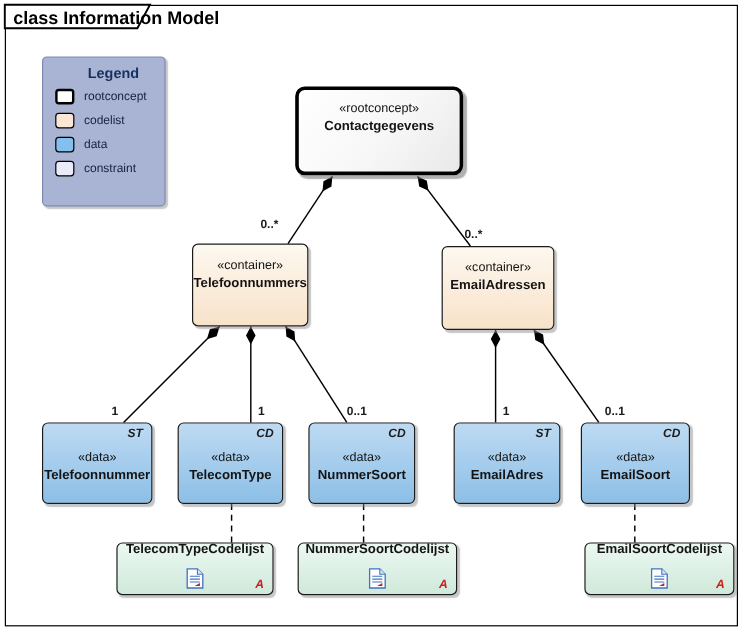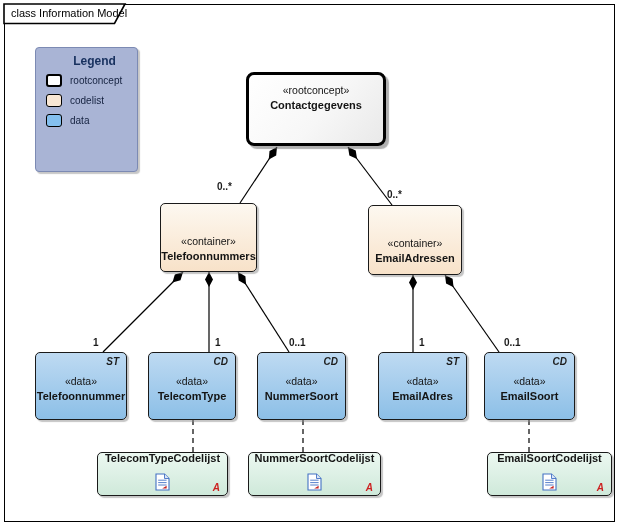--- a/index.html
+++ b/index.html
@@ -8,21 +8,21 @@
     font-family:"Liberation Sans",sans-serif;overflow:hidden;
     -webkit-font-smoothing:antialiased;
   }
   .frame-border{
     position:absolute;left:4px;top:4px;width:611px;height:518px;
     border:1.6px solid #000;box-sizing:border-box;background:transparent;
   }
   .tab-shape{position:absolute;left:0;top:0;z-index:3;}
   .tab-label{
     position:absolute;left:11px;top:7px;z-index:4;
-    font-size:11px;font-weight:normal;color:#000;white-space:nowrap;
+    font-size:15px;font-weight:bold;color:#000;white-space:nowrap;
   }
   #edge-layer{position:absolute;left:0;top:0;z-index:1;}
 
   
   .legend{
     position:absolute;left:35px;top:47px;width:103px;height:125px;z-index:2;
     background:#a9b4d5;border:1px solid #7c8ab3;border-radius:4px;
     box-shadow:2px 2px 1px rgba(130,130,130,.45);box-sizing:border-box;
   }
   .legend-title{text-align:center;margin-top:6px;font-size:12px;font-weight:bold;color:#17305e;padding-left:16px;}
@@ -39,21 +39,21 @@
   }
   .stereotype{font-size:10.5px;line-height:15px;}
   .node-name{font-size:11px;font-weight:bold;line-height:15px;}
 
   .root-node{
     left:246px;top:72px;width:140px;height:74px;
     border:3.2px solid #000;border-radius:8px;
     background:linear-gradient(130deg,#ffffff 0%,#f7f7f7 55%,#e9e9e9 100%);
     box-shadow:3px 3px 1px rgba(110,110,110,.55);padding-top:8px;
   }
-  .container-node{background:linear-gradient(#fdf8f0 0%,#f8e2c9 100%);padding-top:30px;}
+  .container-node{background:linear-gradient(#fdf8f0 0%,#f8e2c9 100%);padding-top:10px;}
   .c0{left:160px;top:203px;width:97px;height:69px;}
   .c1{left:368px;top:205px;width:94px;height:70px;}
 
   .data-node{background:linear-gradient(#bedaf2 0%,#8cbfe7 100%);padding-top:21px;}
   .data-tag{position:absolute;top:3px;right:7px;font-size:10px;font-style:italic;font-weight:600;color:#1d1d1d;}
   .d0{left:35px;top:352px;width:92px;height:68px;}
   .d1{left:148px;top:352px;width:88px;height:68px;}
   .d2{left:257px;top:352px;width:89px;height:68px;}
   .d3{left:378px;top:352px;width:89px;height:68px;}
   .d4{left:484px;top:352px;width:91px;height:68px;}
@@ -137,20 +137,24 @@
       <span class="swatch thick" style="background: rgb(255, 255, 255);"></span>
       <span class="legend-label">rootconcept</span>
     </div>
     <div class="legend-item">
       <span class="swatch" style="background: rgb(249, 231, 212);"></span>
       <span class="legend-label">codelist</span>
     </div>
     <div class="legend-item">
       <span class="swatch" style="background: rgb(132, 191, 238);"></span>
       <span class="legend-label">data</span>
+    </div>
+    <div class="legend-item">
+      <span class="swatch" style="background: rgb(233, 235, 249);"></span>
+      <span class="legend-label">constraint</span>
     </div>
   </div>
 
   <div class="node root-node">
     <div class="stereotype">«rootconcept»</div>
     <div class="node-name">Contactgegevens</div>
   </div>
 
   <div class="node container-node c0">
     <div class="stereotype">«container»</div>

